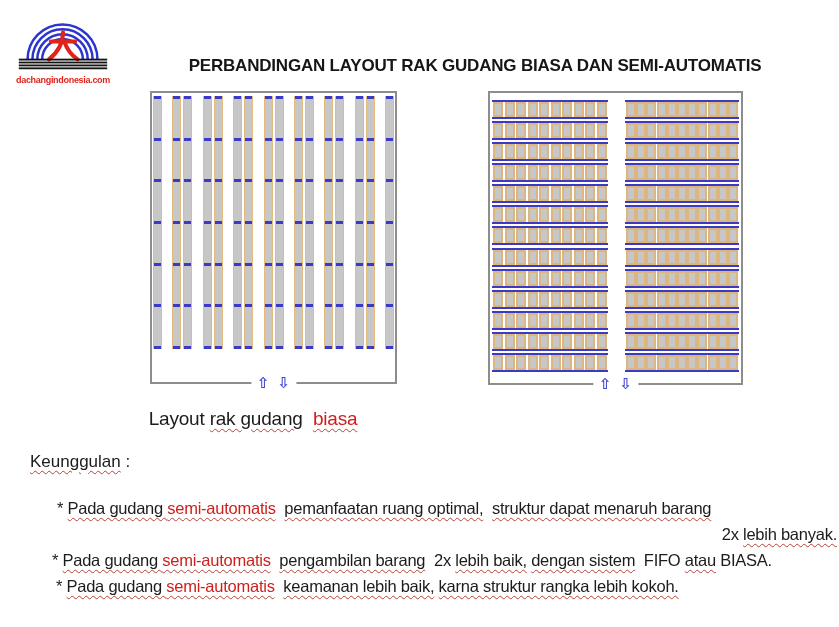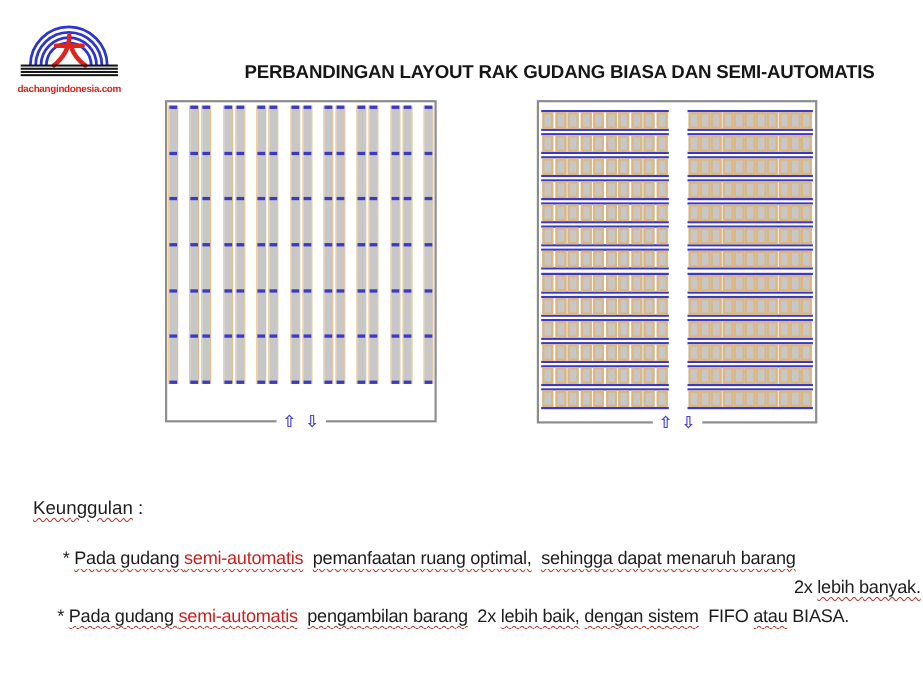--- a/index.html
+++ b/index.html
@@ -5,21 +5,21 @@
   html,body{margin:0;padding:0;background:#ffffff;}
   #slide{
     position:relative;width:839px;height:627px;background:#ffffff;overflow:hidden;
     font-family:"Liberation Sans",sans-serif;color:#1c1c1c;
   }
   
   #logo{position:absolute;left:13px;top:9px;width:100px;text-align:center;}
   #logo .logo-text{color:#e0241c;font-weight:bold;font-size:9px;letter-spacing:-0.3px;margin-top:-2px;white-space:nowrap;}
   
   #title{
-    position:absolute;left:155px;top:56px;width:640px;text-align:right;
+    position:absolute;left:155px;top:56px;width:640px;text-align:center;
     font-size:17px;font-weight:bold;color:#161616;letter-spacing:-0.2px;white-space:nowrap;
   }
   
   .diagram{position:absolute;border:2px solid #8d8d8d;background:#ffffff;box-sizing:border-box;}
   #diag-left{left:150px;top:91px;width:247px;height:293px;}
   #diag-right{left:488px;top:91px;width:255px;height:294px;}
   #racks{position:absolute;left:1px;right:1px;top:3px;height:253px;display:flex;justify-content:space-between;}
   .rack-group{display:flex;gap:2px;height:100%;}
   .rack-col{width:9px;display:flex;flex-direction:column;box-sizing:border-box;
     border-left:1px solid #e2bb82;border-right:1px solid #e2bb82;}
@@ -564,21 +564,23 @@
           <div class="pallet"></div>
           <div class="pallet"></div>
         </div>
       </div>
     <div class="arrows">
       <span>⇧</span>
       <span>⇩</span>
     </div>
   </div>
 
+  <div id="caption-left" class="caption"><span>Layout </span><span class="wavy">rak gudang</span><span>  </span><span class="red wavy">biasa</span></div>
 
   <div id="keunggulan"><span class="wavy">Keunggulan</span><span> :</span></div>
   <div id="bullets">
-      <div class="bullet-line" style="margin-left: 7px;"><span>* </span><span class="wavy">Pada gudang </span><span class="red wavy">semi-automatis</span><span>  </span><span class="wavy">pemanfaatan ruang optimal,</span><span>  </span><span class="wavy">sehingga dapat menaruh barang</span></div>
+      <div class="bullet-line" style="margin-left: 7px;"><span>* </span><span class="wavy">Pada gudang </span><span class="red wavy">semi-automatis</span><span>  </span><span class="wavy">pemanfaatan ruang optimal,</span><span>  </span><span class="wavy">struktur dapat menaruh barang</span></div>
       <div class="bullet-line" style="margin-left: 13px; text-align: right;"><span>2x </span><span class="wavy">lebih banyak.</span></div>
       <div class="bullet-line" style="margin-left: 2px;"><span>* </span><span class="wavy">Pada gudang </span><span class="red wavy">semi-automatis</span><span>  </span><span class="wavy">pengambilan barang</span><span>  2x </span><span class="wavy">lebih baik,</span><span> </span><span class="wavy">dengan sistem</span><span>  FIFO </span><span class="wavy">atau</span><span> BIASA.</span></div>
+      <div class="bullet-line" style="margin-left: 6px;"><span>* </span><span class="wavy">Pada gudang </span><span class="red wavy">semi-automatis</span><span>  </span><span class="wavy">keamanan lebih baik,</span><span> </span><span class="wavy">karna struktur rangka lebih kokoh.</span></div>
     </div>
 
 </div>
 
 </body></html>

